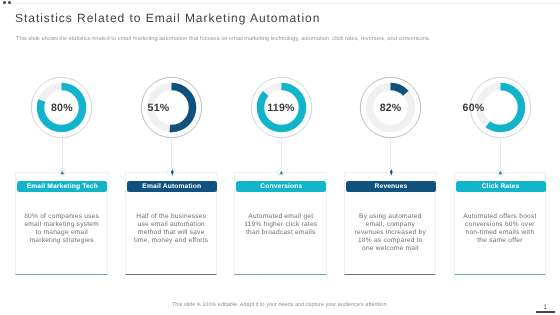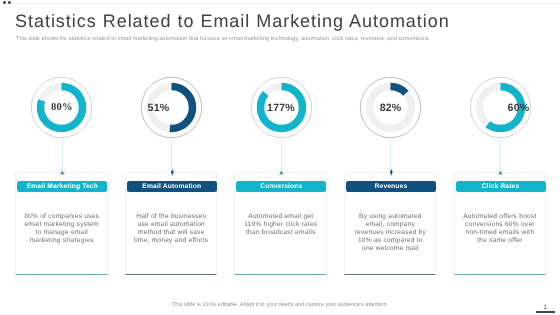--- a/index.html
+++ b/index.html
@@ -1,20 +1,20 @@
 <!DOCTYPE html>
 <html><head>
 <meta charset="utf-8">
 <style>
   html,body{margin:0;padding:0;}
   body{width:560px;height:315px;background:#ffffff;font-family:"Liberation Sans",sans-serif;overflow:hidden;position:relative;-webkit-font-smoothing:antialiased;text-rendering:geometricPrecision;transform:translateZ(0);opacity:0.999;}
   .topline{position:absolute;left:14px;top:2.5px;width:546px;height:0.8px;background:#eff1f2;}
   .dots{position:absolute;left:3.2px;top:1.3px;display:flex;gap:1.4px;}
   .dot{width:3.2px;height:3.2px;border-radius:50%;background:#394246;}
-  .title{position:absolute;left:15px;top:11px;font-size:18px;letter-spacing:0.97px;color:#414141;white-space:nowrap;}
+  .title{position:absolute;left:15px;top:11px;font-size:12px;letter-spacing:0.97px;color:#414141;white-space:nowrap;}
   .subtitle{position:absolute;left:16px;top:35.5px;font-size:5.7px;color:#939799;letter-spacing:0px;white-space:nowrap;}
   .card{position:absolute;top:171.5px;width:92.4px;height:103.5px;border:0.7px solid #eef2f3;border-bottom:1.6px solid #8fc2cd;background:#fff;box-sizing:border-box;}
   .badge{position:absolute;left:1px;top:8.3px;width:90px;height:11px;border-radius:2.5px;display:flex;align-items:center;justify-content:center;color:#fff;font-size:6.7px;font-weight:700;letter-spacing:.15px;}
   .body{position:absolute;left:7.4px;top:40px;width:76px;text-align:center;font-size:6.6px;letter-spacing:0.24px;line-height:8.1px;color:#6b7075;}
   .donut{position:absolute;top:76px;}
   .pct{position:absolute;top:76px;width:63px;text-align:center;line-height:64px;font-size:10.6px;font-weight:700;color:#3b3b3b;letter-spacing:.2px;}
   .conn{position:absolute;z-index:4;width:0.7px;background:#dceef2;}
   .marker{position:absolute;z-index:5;width:8.6px;height:8.6px;border-radius:50%;background:#fff;border:0.5px solid #e4edf0;box-sizing:border-box;}
   .marker svg{position:absolute;left:-0.5px;top:-0.5px;}
   .footer{position:absolute;left:0;top:302px;width:560px;text-align:center;font-size:5.5px;color:#8e9397;}
@@ -30,21 +30,21 @@
     <div class="dot"></div>
   </div>
 <div class="title">Statistics Related to Email Marketing Automation</div>
 <div class="subtitle">This slide shows the statistics related to email marketing automation that focuses on email marketing technology, automation, click rates, revenues, and conversions.</div>
 <div id="stage">
     <div class="donut" style="left: 30.4px;"><svg width="63" height="63" viewBox="0 0 63 63">
         <circle cx="31.5" cy="31.5" r="30.2" fill="none" stroke="#c3d3d5" stroke-width="0.9"></circle>
         <circle cx="31.5" cy="31.5" r="21" fill="none" stroke="#f2f1f1" stroke-width="7.5"></circle>
         <circle cx="31.5" cy="31.5" r="21" fill="none" stroke="#12b4cc" stroke-width="7.5" stroke-dasharray="105.56 131.95" transform="rotate(-90 31.5 31.5)"></circle>
       </svg></div>
-    <div class="pct" style="left: 30.4px; font-family: Liberation Serif, serif;">80%</div>
+    <div class="pct" style="left: 30.4px;">80%</div>
     <div class="conn" style="left: 61.55px; top: 138px; height: 31px;"></div>
     <div class="marker" style="left: 57.6px; top: 167.6px;">
       <svg width="8.6" height="8.6" viewBox="0 0 86 86">
         <path d="M43 25 L63 62 L23 62 Z" fill="#3d8c92"></path>
       </svg>
     </div>
     <div class="card" style="left: 15.3px; border-bottom-color: rgb(106, 169, 184);">
       <div class="badge" style="background: rgb(18, 180, 204);">Email Marketing Tech</div>
       <div class="body">80% of companies uses email marketing system to manage email marketing strategies</div>
     </div>
@@ -62,21 +62,21 @@
     </div>
     <div class="card" style="left: 124.85px; border-bottom-color: rgb(98, 119, 126);">
       <div class="badge" style="background: rgb(16, 81, 127);">Email Automation</div>
       <div class="body">Half of the businesses use email automation method that will save time, money and efforts</div>
     </div>
     <div class="donut" style="left: 249.5px;"><svg width="63" height="63" viewBox="0 0 63 63">
         <circle cx="31.5" cy="31.5" r="30.2" fill="none" stroke="#c3d3d5" stroke-width="0.9"></circle>
         <circle cx="31.5" cy="31.5" r="21" fill="none" stroke="#f2f1f1" stroke-width="7.5"></circle>
         <circle cx="31.5" cy="31.5" r="21" fill="none" stroke="#12b4cc" stroke-width="7.5" stroke-dasharray="113.47 131.95" transform="rotate(-90 31.5 31.5)"></circle>
       </svg></div>
-    <div class="pct" style="left: 249.5px;">177%</div>
+    <div class="pct" style="left: 249.5px;">119%</div>
     <div class="conn" style="left: 280.65px; top: 138px; height: 31px;"></div>
     <div class="marker" style="left: 276.7px; top: 167.6px;">
       <svg width="8.6" height="8.6" viewBox="0 0 86 86">
         <path d="M43 25 L63 62 L23 62 Z" fill="#3d8c92"></path>
       </svg>
     </div>
     <div class="card" style="left: 234.4px; border-bottom-color: rgb(106, 169, 184);">
       <div class="badge" style="background: rgb(18, 180, 204);">Conversions</div>
       <div class="body">Automated email get 119% higher click rates than broadcast emails</div>
     </div>
@@ -94,21 +94,21 @@
     </div>
     <div class="card" style="left: 343.95px; border-bottom-color: rgb(98, 119, 126);">
       <div class="badge" style="background: rgb(16, 81, 127);">Revenues</div>
       <div class="body">By using automated email, company revenues increased by 18% as compared to one welcome mail</div>
     </div>
     <div class="donut" style="left: 468.6px;"><svg width="63" height="63" viewBox="0 0 63 63">
         <circle cx="31.5" cy="31.5" r="30.2" fill="none" stroke="#c3d3d5" stroke-width="0.9"></circle>
         <circle cx="31.5" cy="31.5" r="21" fill="none" stroke="#f2f1f1" stroke-width="7.5"></circle>
         <circle cx="31.5" cy="31.5" r="21" fill="none" stroke="#12b4cc" stroke-width="7.5" stroke-dasharray="79.17 131.95" transform="rotate(-90 31.5 31.5)"></circle>
       </svg></div>
-    <div class="pct" style="left: 487px;">60%</div>
+    <div class="pct" style="left: 442px;">60%</div>
     <div class="conn" style="left: 499.75px; top: 138px; height: 31px;"></div>
     <div class="marker" style="left: 495.8px; top: 167.6px;">
       <svg width="8.6" height="8.6" viewBox="0 0 86 86">
         <path d="M43 25 L63 62 L23 62 Z" fill="#3d8c92"></path>
       </svg>
     </div>
     <div class="card" style="left: 453.5px; border-bottom-color: rgb(106, 169, 184);">
       <div class="badge" style="background: rgb(18, 180, 204);">Click Rates</div>
       <div class="body">Automated offers boost conversions 60% over non-timed emails with the same offer</div>
     </div>

